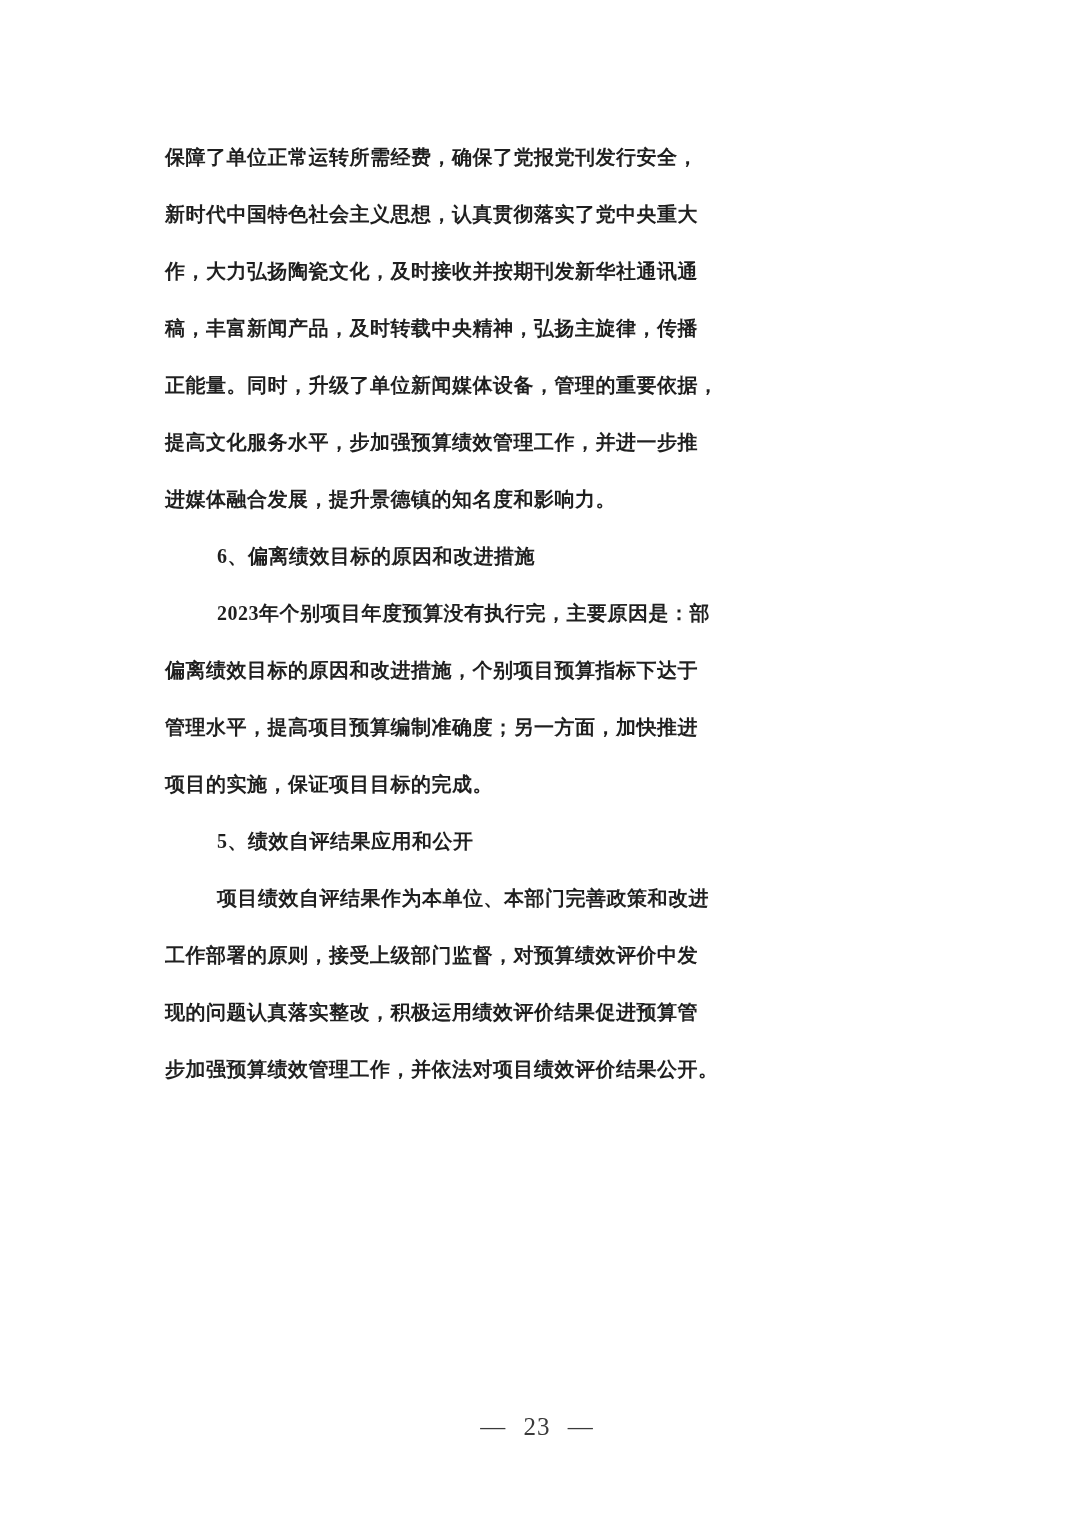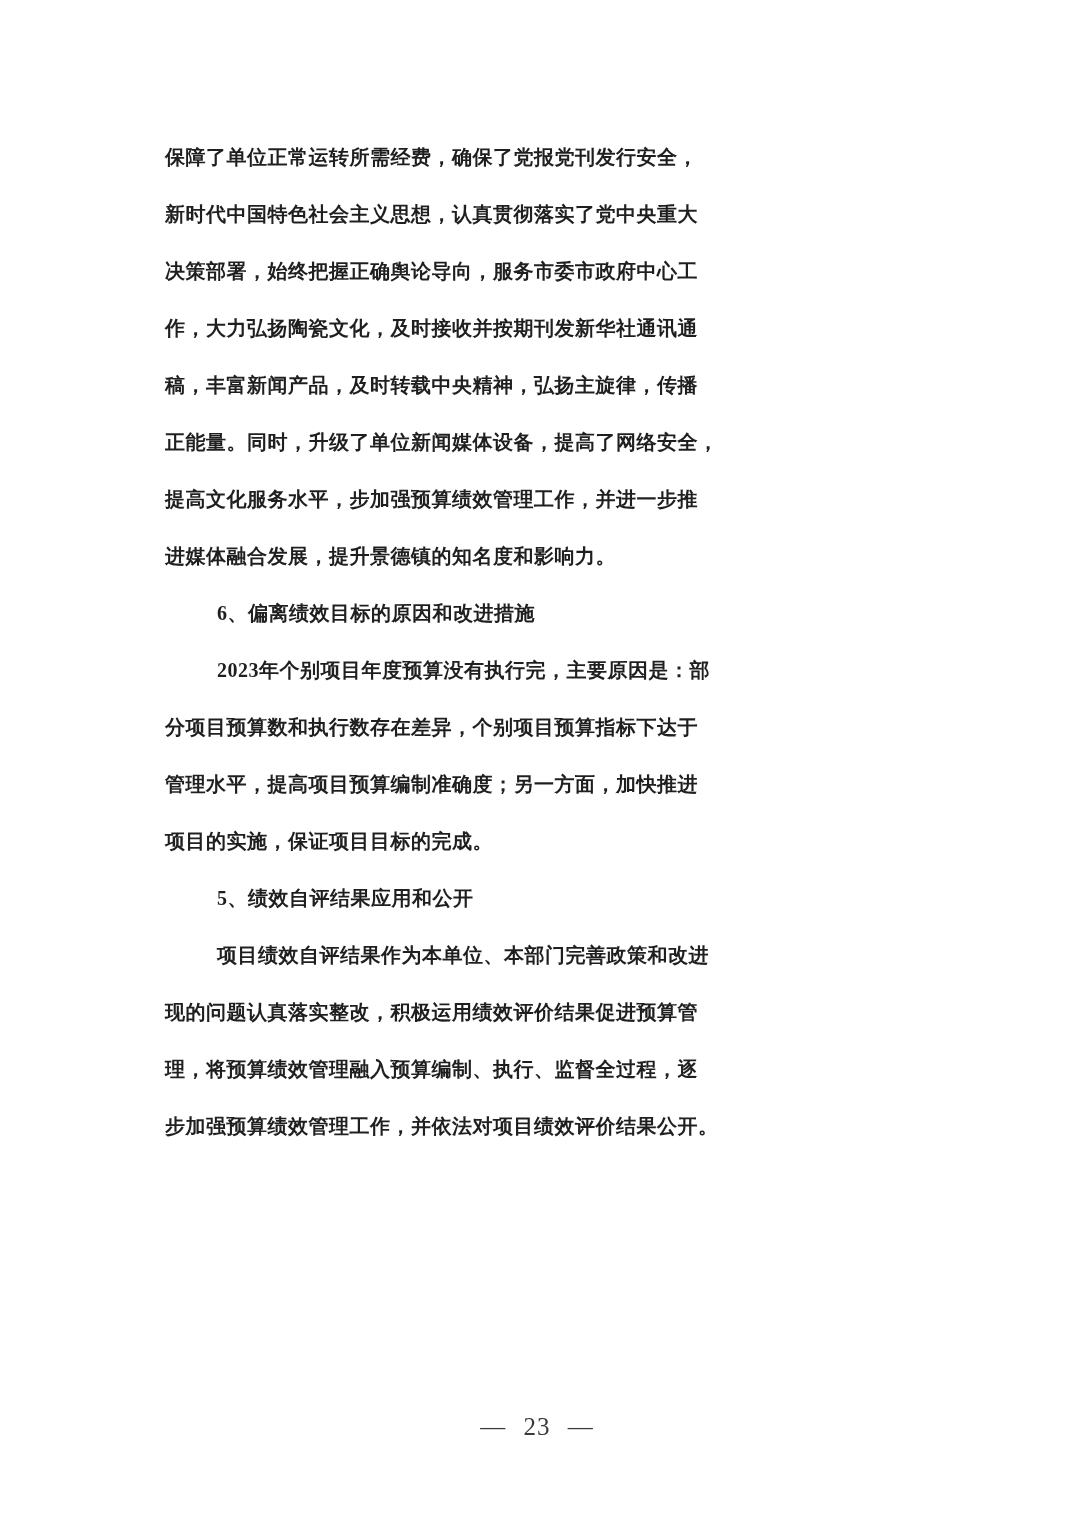--- a/index.html
+++ b/index.html
@@ -47,31 +47,30 @@
     letter-spacing: 1px;
   }
 </style>
 </head>
 <body>
 
 <div class="page">
   <div class="textblock">
     <div class="line">保障了单位正常运转所需经费，确保了党报党刊发行安全，</div>
     <div class="line">新时代中国特色社会主义思想，认真贯彻落实了党中央重大</div>
-    <div class="line">决策部署，始终把握正确舆论导向，服务市委市政府中心工</div>
     <div class="line">作，大力弘扬陶瓷文化，及时接收并按期刊发新华社通讯通</div>
     <div class="line">稿，丰富新闻产品，及时转载中央精神，弘扬主旋律，传播</div>
-    <div class="line">正能量。同时，升级了单位新闻媒体设备，提高了网络安全，</div>
+    <div class="line">正能量。同时，升级了单位新闻媒体设备，管理的重要依据，</div>
     <div class="line">提高文化服务水平，步加强预算绩效管理工作，并进一步推</div>
     <div class="line">进媒体融合发展，提升景德镇的知名度和影响力。</div>
     <div class="line indent">6、偏离绩效目标的原因和改进措施</div>
     <div class="line indent">2023年个别项目年度预算没有执行完，主要原因是：部</div>
-    <div class="line">分项目预算数和执行数存在差异，个别项目预算指标下达于</div>
+    <div class="line">偏离绩效目标的原因和改进措施，个别项目预算指标下达于</div>
     <div class="line">管理水平，提高项目预算编制准确度；另一方面，加快推进</div>
     <div class="line">项目的实施，保证项目目标的完成。</div>
     <div class="line indent">5、绩效自评结果应用和公开</div>
     <div class="line indent">项目绩效自评结果作为本单位、本部门完善政策和改进</div>
+    <div class="line">工作部署的原则，接受上级部门监督，对预算绩效评价中发</div>
     <div class="line">现的问题认真落实整改，积极运用绩效评价结果促进预算管</div>
-    <div class="line">理，将预算绩效管理融入预算编制、执行、监督全过程，逐</div>
     <div class="line">步加强预算绩效管理工作，并依法对项目绩效评价结果公开。</div>
   </div>
   <div class="pagenum">— 23 —</div>
 </div>
 
 </body></html>

